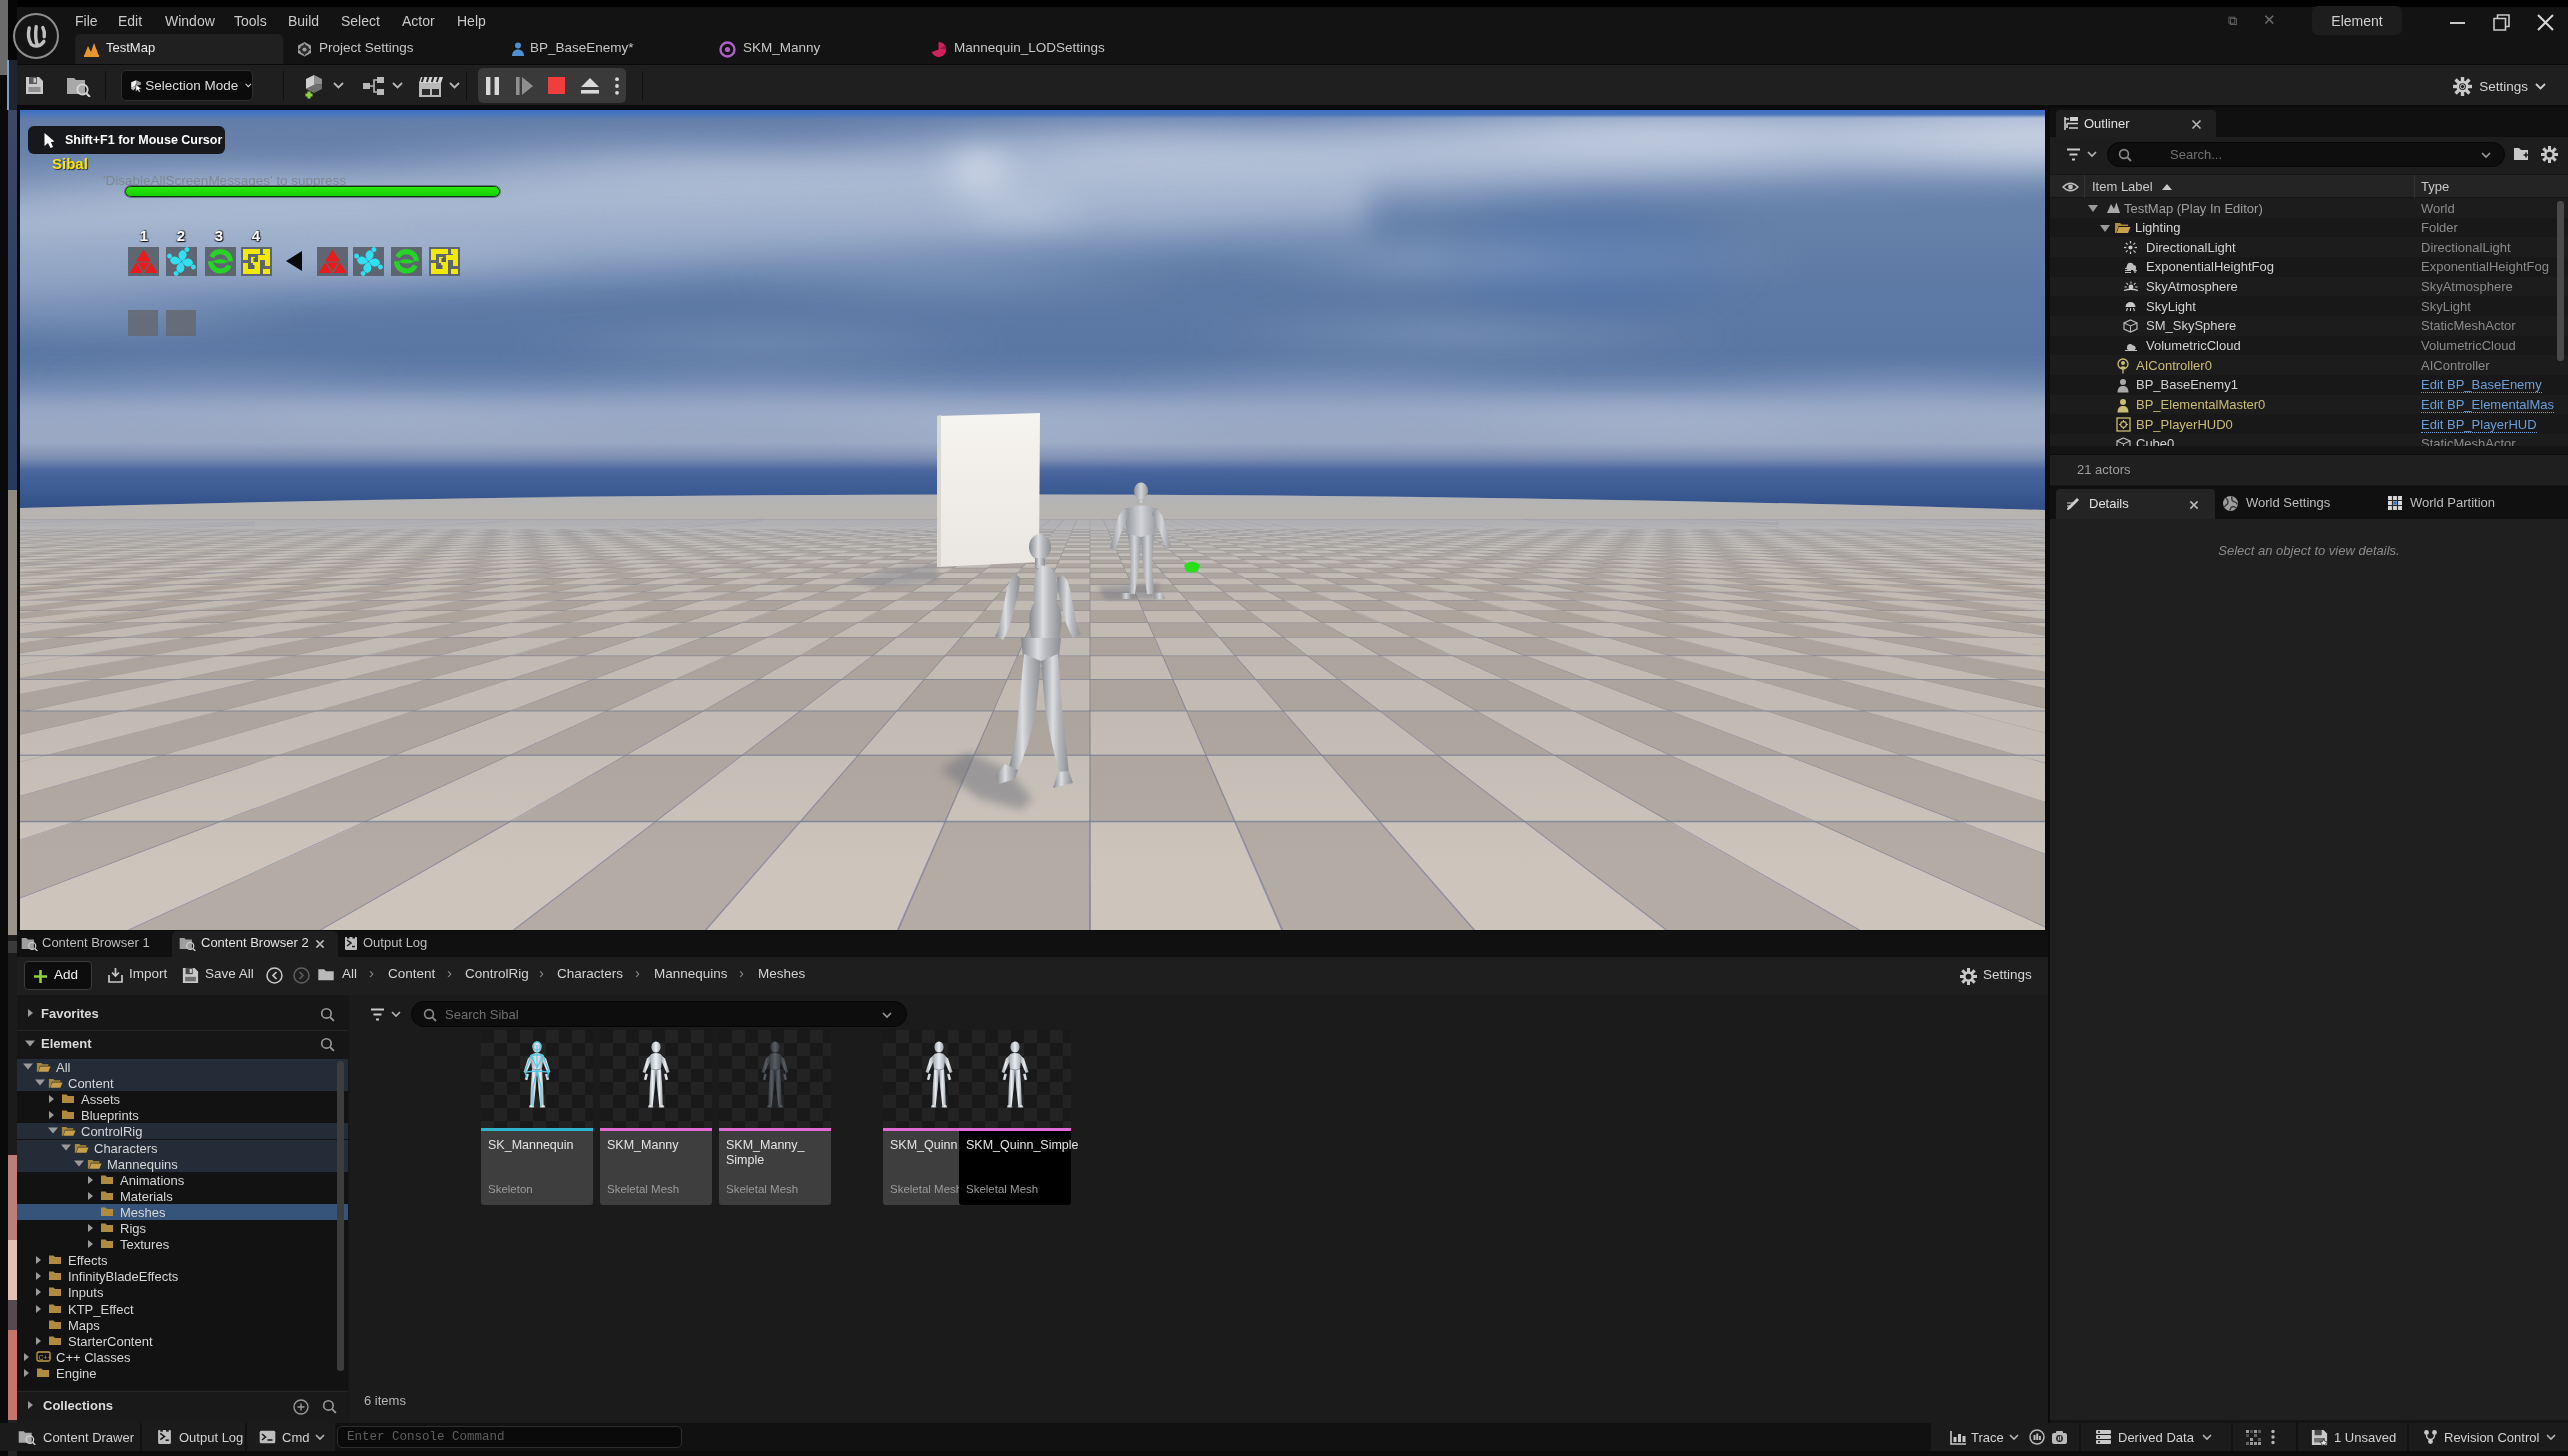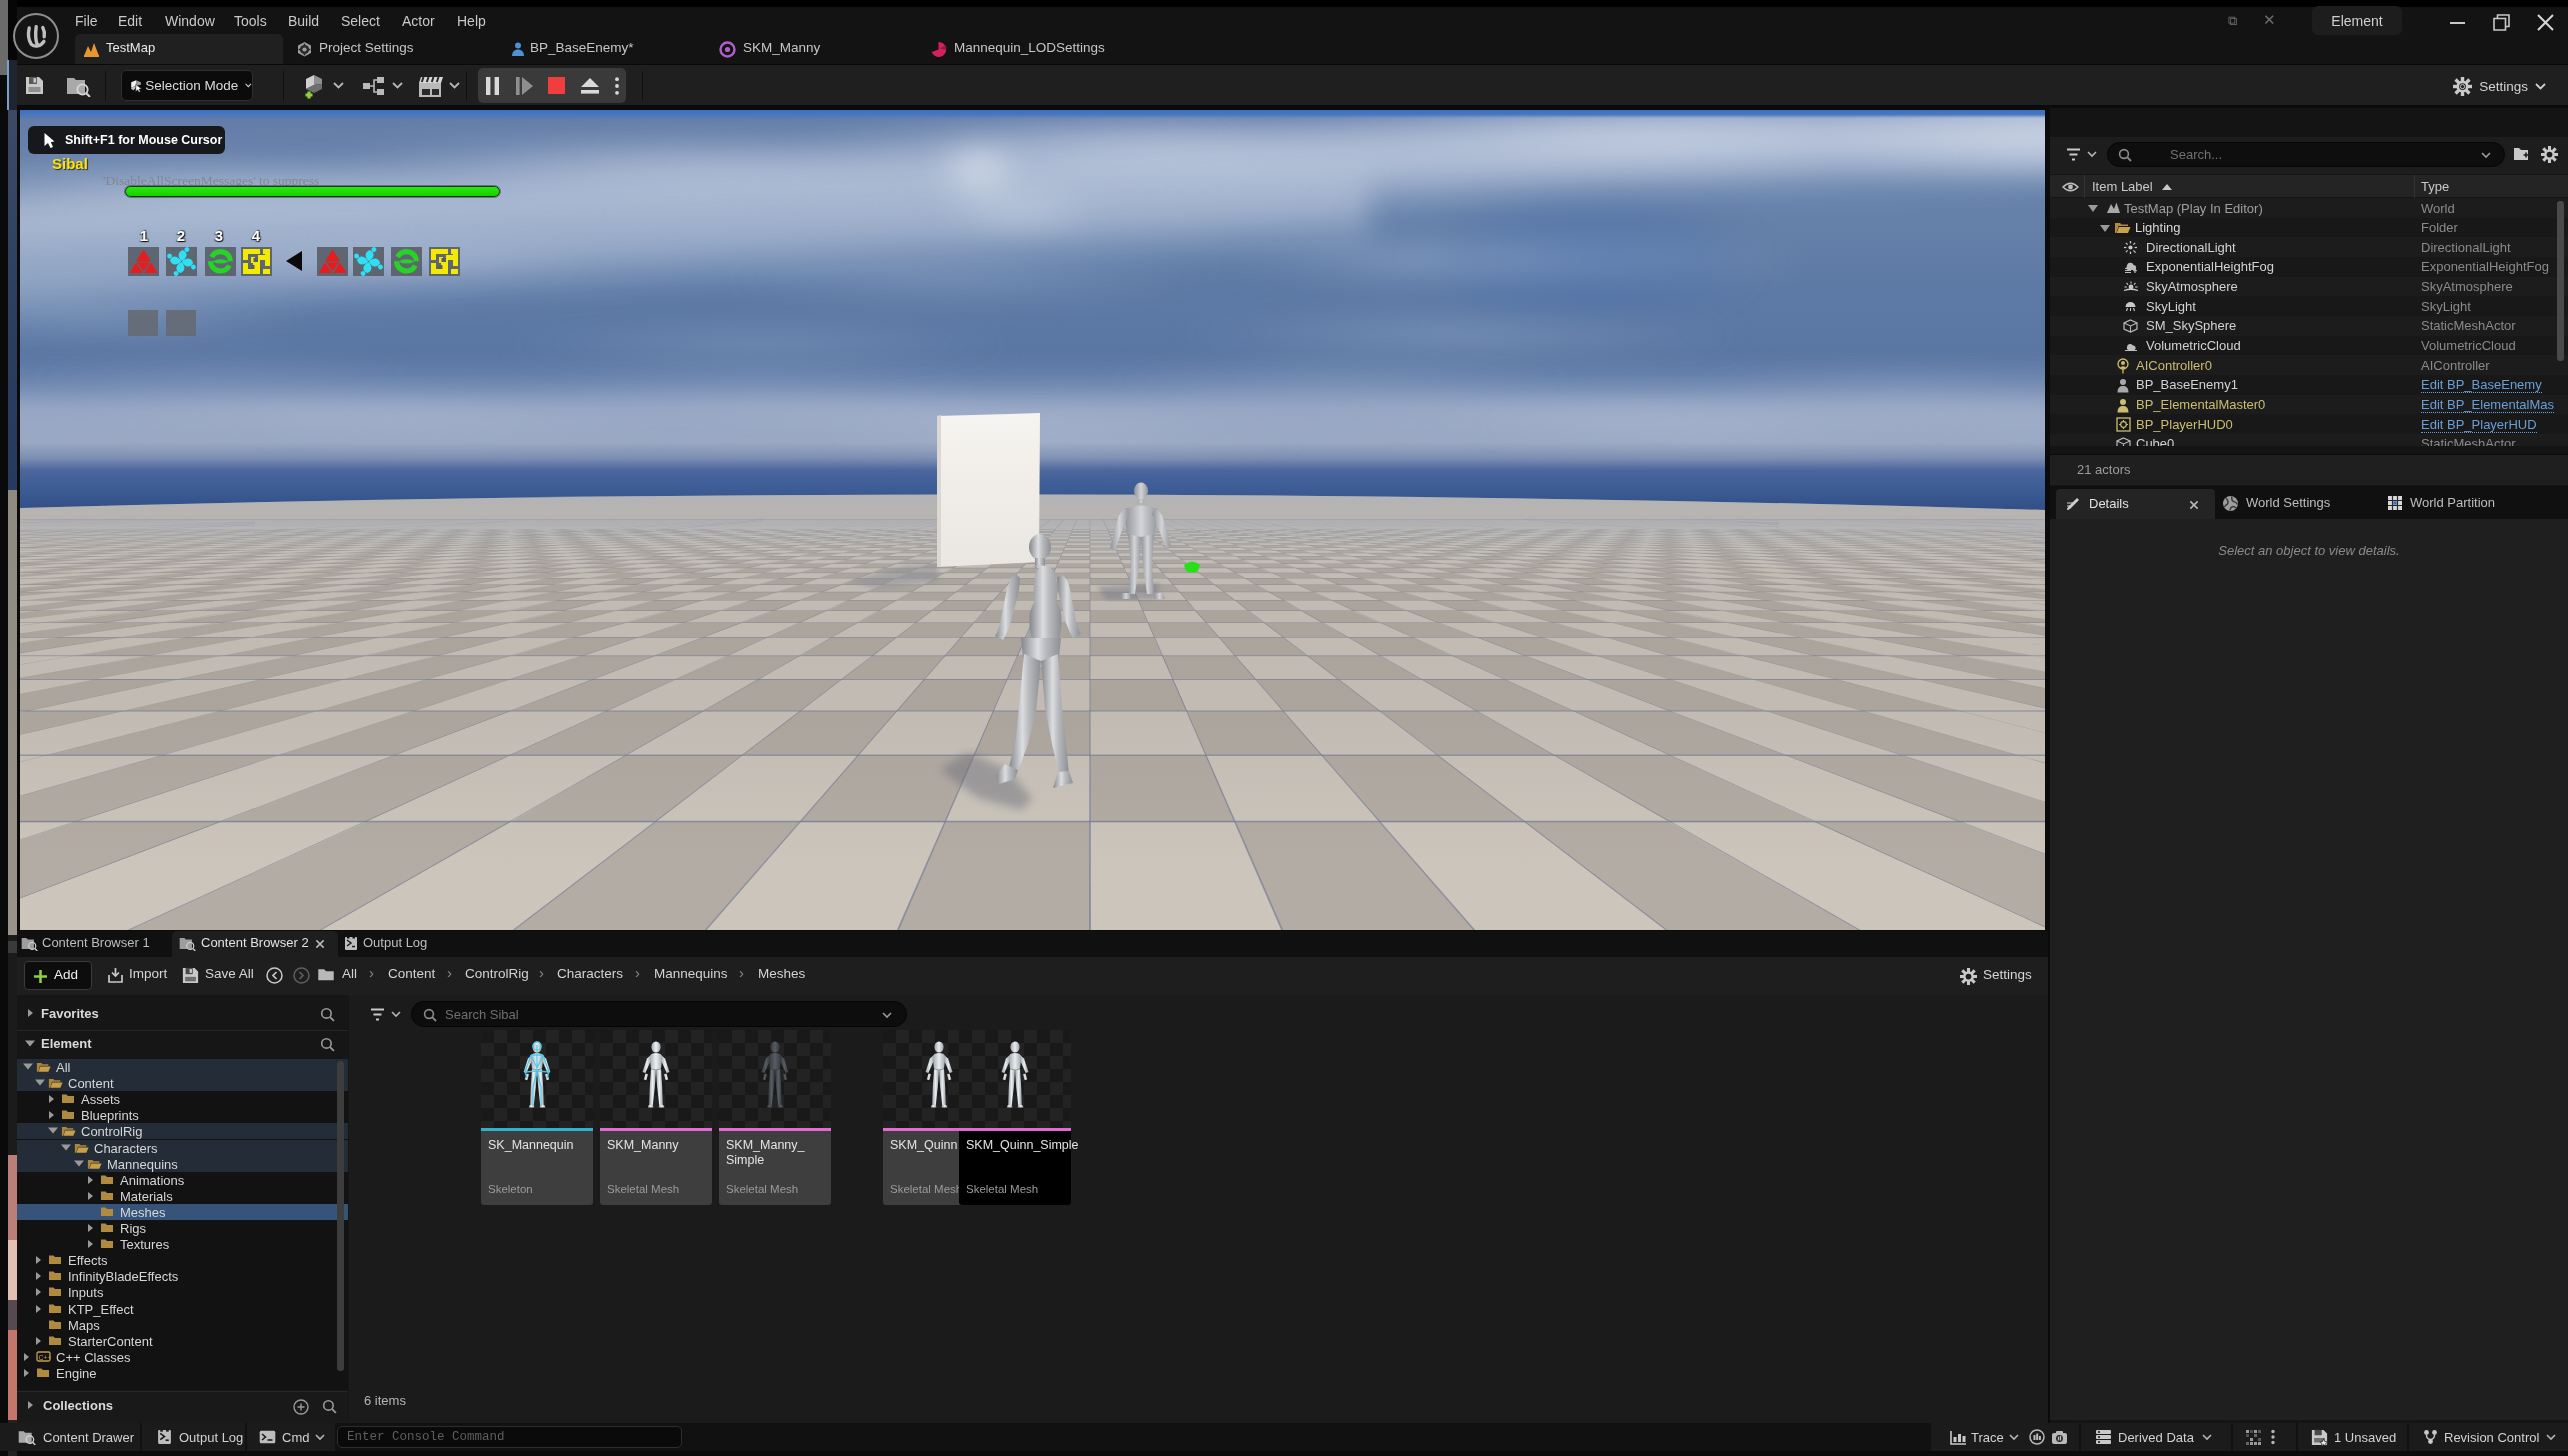--- a/index.html
+++ b/index.html
@@ -64,21 +64,21 @@
     radial-gradient(380px 15px at 1000px 42px, rgba(214,221,236,.42), transparent 70%),
     radial-gradient(380px 15px at 1650px 36px, rgba(217,224,238,.42), transparent 70%),
     radial-gradient(320px 13px at 2060px 44px, rgba(217,224,238,.42), transparent 70%); }
   #cloud-arc { left:-150px; top:18px; width:2400px; height:110px; background:linear-gradient(180deg, rgba(228,232,243,0) 0, rgba(228,232,243,.55) 38px, rgba(222,228,240,.5) 64px, rgba(214,221,236,0) 100px); transform:rotate(-2.6deg); filter:blur(13px); }
   #cloud-arc2 { left:-150px; top:96px; width:1500px; height:90px; background:linear-gradient(180deg, rgba(222,227,240,0) 0, rgba(220,226,239,.42) 30px, rgba(214,221,236,.36) 55px, rgba(210,218,234,0) 86px); transform:rotate(-3.2deg); filter:blur(14px); }
   #bluehole { left:1330px; top:55px; width:470px; height:185px; background:radial-gradient(50% 50% at 50% 50%, rgba(62,104,168,.42), rgba(62,104,168,.22) 55%, rgba(62,104,168,0) 75%); filter:blur(14px); }
   #scene { left:0; top:0; }
   .hud { display:flex; align-items:center; }
   #hudpill { font-weight:bold; font-size:12.5px; left:8px; top:16px; width:197px; height:28px; white-space:nowrap; background:rgba(16,16,16,.93); border-radius:6px; color:#fff; }
   #sibal { left:32px; top:45px; color:#ffe400; font-size:15px; font-weight:bold; text-shadow:1px 1px 1px rgba(0,0,0,.7); }
-  #suppresstext { left:83px; top:63px; color:rgba(125,130,138,.85); font-size:13.5px;font-family:Liberation Serif, serif; }
+  #suppresstext { left:83px; top:63px; color:rgba(125,130,138,.85); font-size:13.5px; }
   #healthbar { left:105px; top:76px; width:375px; height:11px; background:linear-gradient(180deg,#2ae80e,#17cf00); border:1.5px solid #0e3a08; border-radius:6px; box-shadow:0 0 0 1px rgba(0,0,0,.35); }
   .hudnum { width:16px; text-align:center; color:#fff; font-size:15px; font-weight:bold; text-shadow:1px 1px 1px rgba(0,0,0,.85),-1px 1px 1px rgba(0,0,0,.5),1px -1px 1px rgba(0,0,0,.5); }
   .icn { width:31px; height:29px; background:rgba(86,92,101,.88); }
   .icn.icy { background:rgba(86,92,101,.88); }
   .bc { top:9px; font-size:13.5px; color:#d2d2d2; }
   .bcc { top:7px; font-size:15px; color:#8a8a8a; }
   .gsq { width:30px; height:26px; background:rgba(100,106,115,.9); }
 
   
   #rightpanel { left:2050px; top:108px; width:518px; height:1315px; background:#141414; }
@@ -687,20 +687,32 @@
             <rect x="12" y="16" width="7" height="6"></rect>
           </g>
           <rect x="12.5" y="11" width="4.5" height="4" fill="#585d64"></rect>
           <rect x="9.5" y="18" width="4" height="4" fill="#585d64"></rect>
         </svg>
       </div>
     <div class="abs gsq" style="left:108px;top:200px;"></div>
     <div class="abs gsq" style="left:146px;top:200px;"></div>
   </div>
   <div class="abs" id="rightpanel">
+    <div class="abs" style="left:0;top:0;width:518px;height:29px;background:#101010;">
+      <div class="abs" style="left:6px;top:2px;width:160px;height:27px;background:#1f1f1f;border-radius:4px 4px 0 0;">
+        <svg class="abs" style="left:8px;top:6px;" width="15" height="15" viewBox="0 0 15 15">
+            <path d="M1 1 L1 14 M1 3 L5 3 M3 7.5 L14 7.5 M3 7.5 L3 12 M5 12 L14 12" stroke="#cfcfcf" stroke-width="1.6" fill="none"></path>
+            <rect x="6" y="1" width="8" height="4" fill="#cfcfcf"></rect>
+          </svg>
+        <span class="abs" style="left:28px;top:6px;font-size:13px;color:#e0e0e0;">Outliner</span>
+        <svg class="abs" style="left:135px;top:9px;" width="11" height="11" viewBox="0 0 11 11">
+            <path d="M1.5 1.5 L9.5 9.5 M9.5 1.5 L1.5 9.5" stroke="#b9b9b9" stroke-width="1.6"></path>
+          </svg>
+      </div>
+    </div>
     <div class="abs" style="left:0;top:29px;width:518px;height:37px;background:#1d1d1d;">
       <svg class="abs" style="left:16px;top:11px;" width="15" height="13" viewBox="0 0 15 13">
           <path d="M1 1.5 L14 1.5 M3.5 6.5 L11.5 6.5 M6 11.5 L9 11.5" stroke="#c9c9c9" stroke-width="1.8"></path>
         </svg>
       <svg class="abs" style="left:37px;top:14px;" width="10" height="7" viewBox="0 0 10 7">
           <path d="M1 1 L5 5 L9 1" stroke="#b5b5b5" stroke-width="1.6" fill="none"></path>
         </svg>
       <div class="abs" style="left:57px;top:5px;width:398px;height:25px;background:#0e0e0e;border:1px solid #060606;border-radius:13px;">
         <svg class="abs" style="left:10px;top:5px;" width="14" height="14" viewBox="0 0 14 14">
             <circle cx="6" cy="6" r="4.4" fill="none" stroke="#8a8a8a" stroke-width="1.6"></circle>

